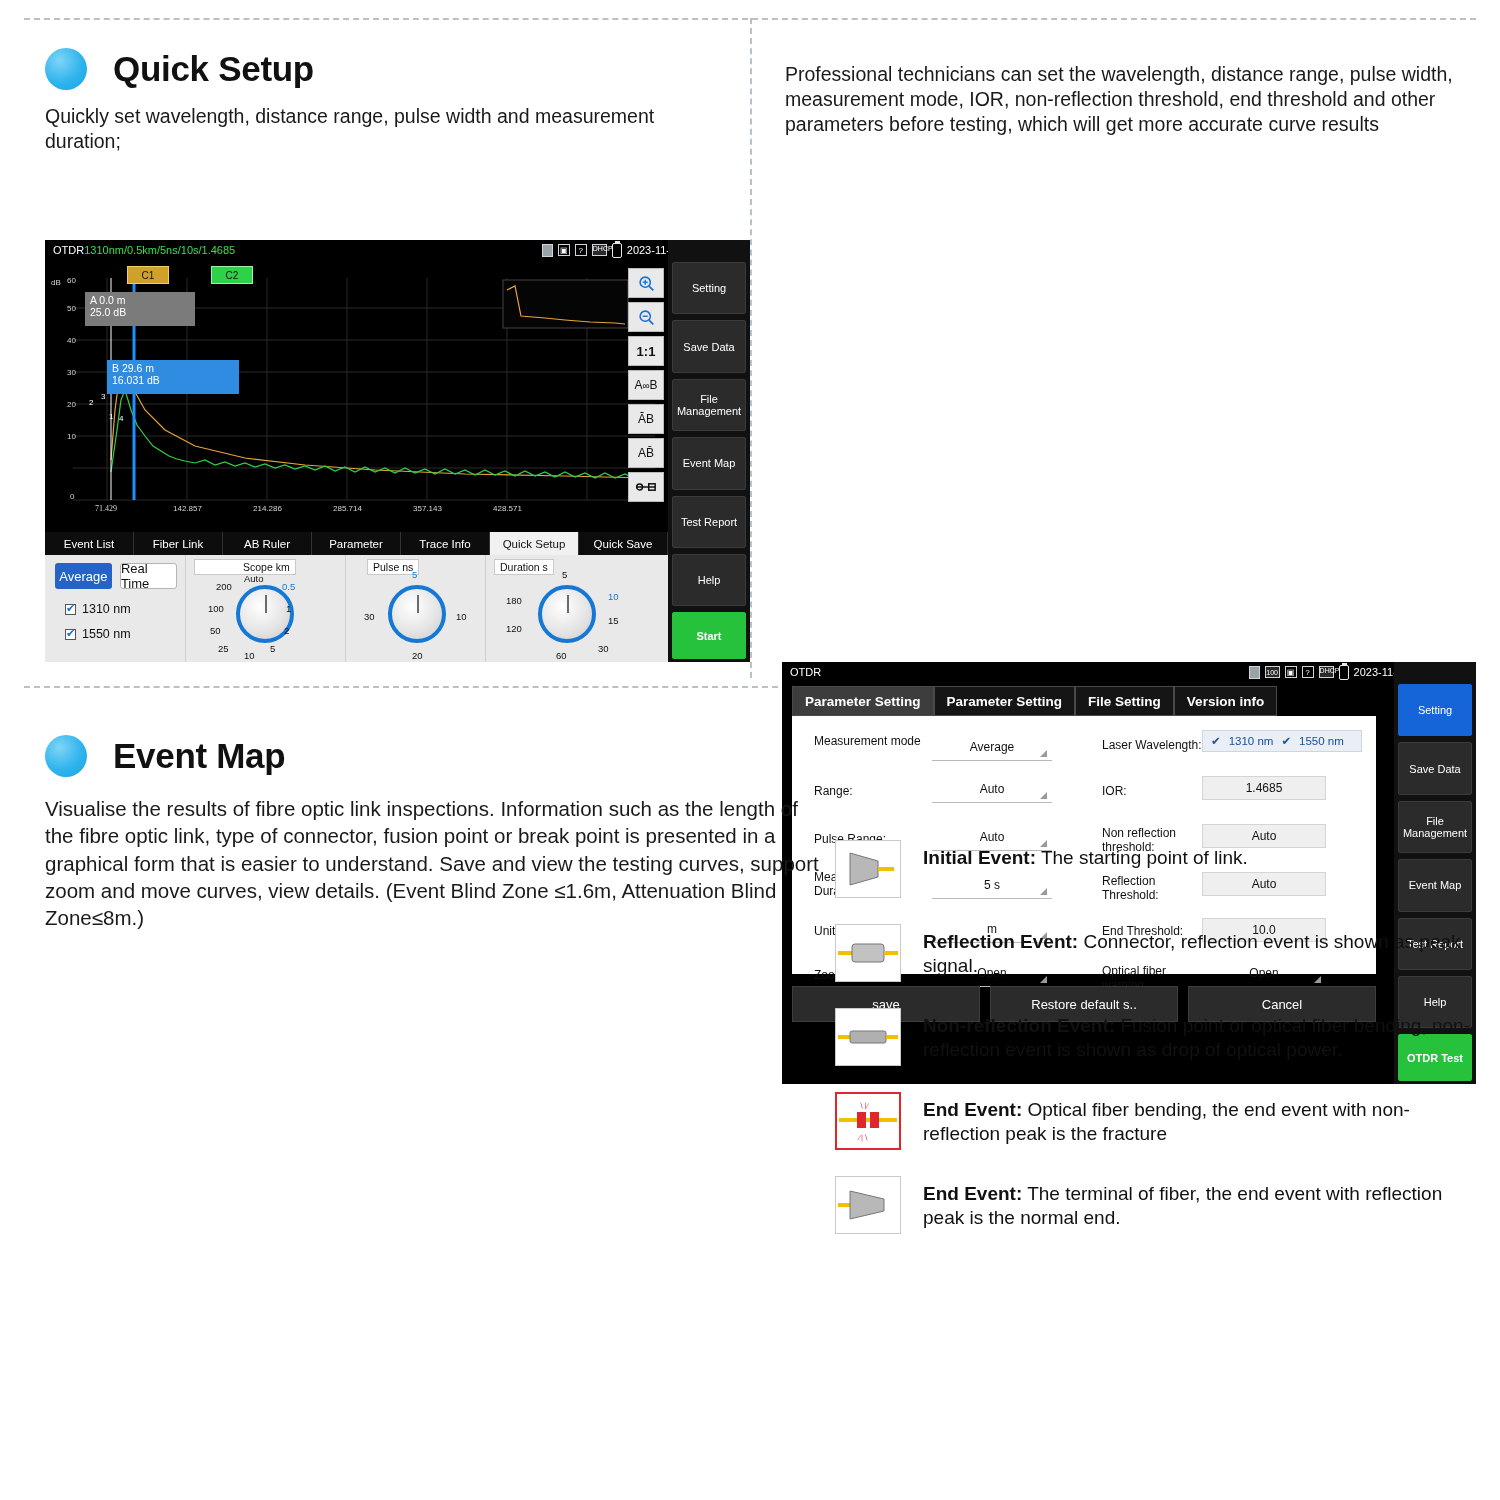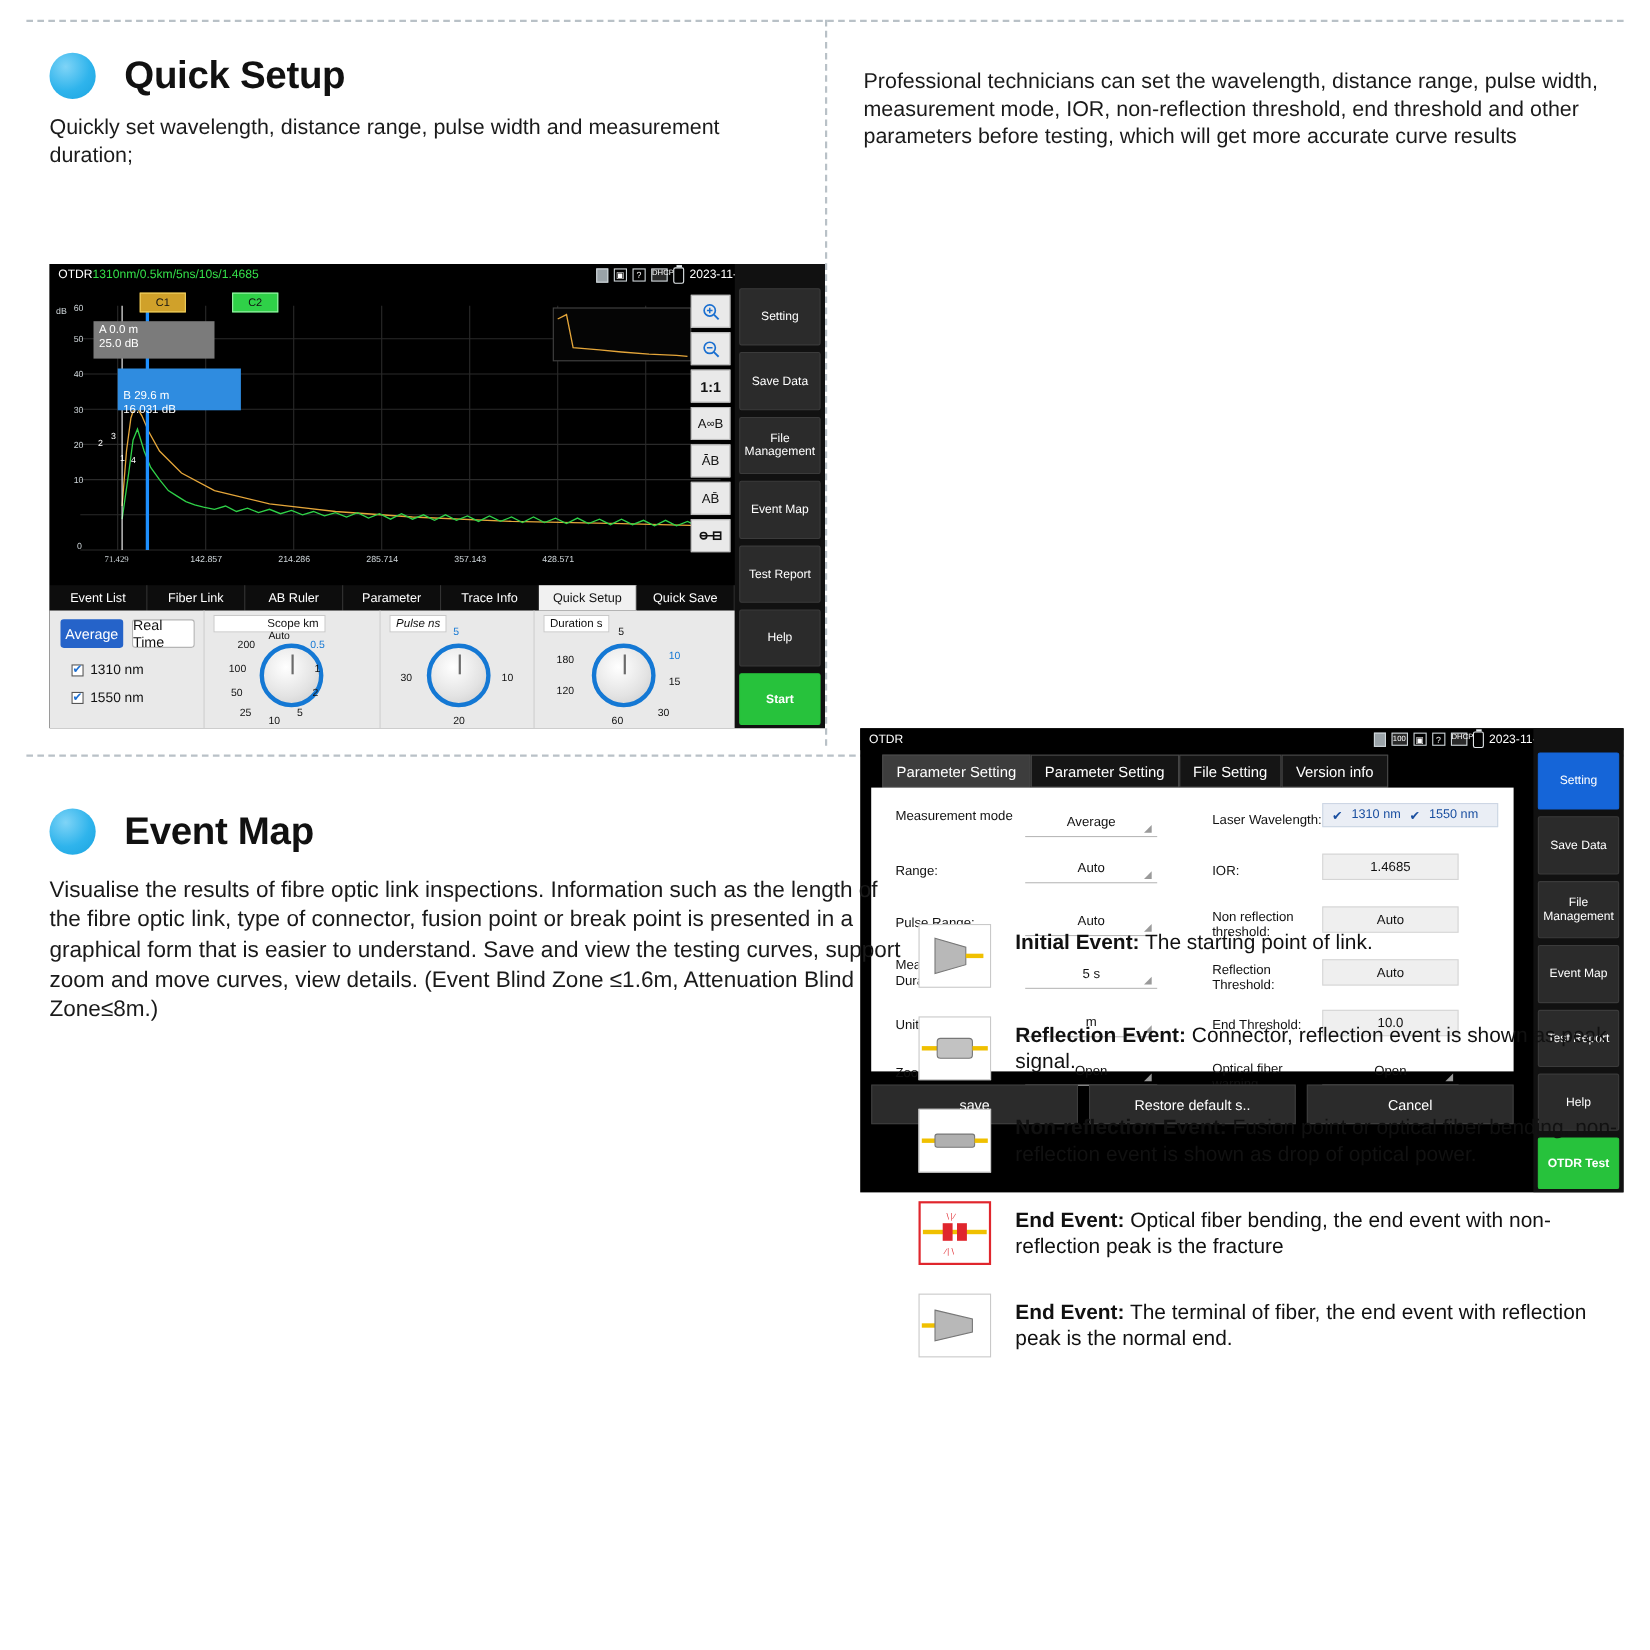--- a/index.html
+++ b/index.html
@@ -68,21 +68,21 @@
     width:58px; height:58px; border-radius:50%;
     background:radial-gradient(circle at 40% 35%, #ffffff 0%, #e3e3e3 60%, #c9c9c9 100%);
     border:4px solid #1478d4; position:relative;
   }
   .knob:after{content:""; position:absolute; left:50%; top:6px; width:2px; height:18px; background:#6b6b6b; transform-origin:50% 100%;}
   .kl { position:absolute; font-size:9.5px; color:#111; }
   .kl.blue { color:#1478d4; }
 
   
   #params-screen { left:782px; top:240px; width:694px; height:422px; }
-  .ps-tabs { position:absolute; left:20px; top:24px; display:flex; }
+  .ps-tabs { position:absolute; left:10px; top:24px; display:flex;font-weight:bold; }
   .ps-tab { height:30px; padding:0 12px; background:#151515; color:#fff; font-size:13.5px; border:1px solid #4a4a4a;
             display:flex; align-items:center; justify-content:center; }
   .ps-tab.active { background:#3d3d3d; }
   .ps-card { position:absolute; left:10px; top:54px; width:584px; height:258px; background:#fff; }
   .prow { position:absolute; font-size:12px; color:#111; }
   .field { background:#efefef; border:1px solid #d5d5d5; height:24px; display:flex; align-items:center; justify-content:center; font-size:12px; color:#111; position:relative;}
   .underline { position:absolute; height:1px; background:#b9b9b9; }
   .ps-bottom { position:absolute; left:10px; top:322px; width:584px; height:40px; display:flex; gap:10px; align-items:center; }
   .ps-btn { flex:1; height:36px; background:#2b2b2b; color:#fff; border:1px solid #3d3d3d; font-size:13px; display:flex; align-items:center; justify-content:center; }
 
@@ -173,21 +173,21 @@
     <div class="qs-axis-num" style="left:448px; top:244px;">428.571</div>
 
     <div style="position:absolute; left:82px; top:6px; width:42px; height:18px; background:#d0a12a; border:1px solid #f0d060; color:#111; font-size:10px; display:flex; align-items:center; justify-content:center;">C1</div>
     <div style="position:absolute; left:166px; top:6px; width:42px; height:18px; background:#2fd148; border:1px solid #9cf2ab; color:#111; font-size:10px; display:flex; align-items:center; justify-content:center;">C2</div>
 
     <div style="position:absolute; left:40px; top:32px; width:110px; height:34px; background:#7b7b7b; color:#fff; font-size:10.5px; padding:2px 5px;">
       <span>A</span>
       <span>0.0 m</span>
       <div>25.0 dB</div>
     </div>
-    <div style="position:absolute; left:62px; top:75px; width:112px; height:34px; background:#2f8ce0; color:#fff; font-size:10.5px; padding:19px 5px;">
+    <div style="position:absolute; left:62px; top:100px; width:132px; height:34px; background:#2f8ce0; color:#fff; font-size:10.5px; padding:2px 5px;">
       <span>B</span>
       <span>29.6 m</span>
       <div>16.031 dB</div>
     </div>
 
     <div class="qs-axis-num" style="left:44px; top:138px; color:#fff;">2</div>
     <div class="qs-axis-num" style="left:56px; top:132px; color:#fff;">3</div>
     <div class="qs-axis-num" style="left:64px; top:152px; color:#fff;">1</div>
     <div class="qs-axis-num" style="left:74px; top:154px; color:#fff;">4</div>
 
@@ -256,21 +256,21 @@
       <div class="kl" style="left:22px; top:48px;">100</div>
       <div class="kl" style="left:24px; top:70px;">50</div>
       <div class="kl" style="left:32px; top:88px;">25</div>
       <div class="kl" style="left:58px; top:95px;">10</div>
       <div class="kl" style="left:84px; top:88px;">5</div>
       <div class="kl" style="left:98px; top:70px;">2</div>
       <div class="kl" style="left:100px; top:48px;">1</div>
     </div>
 
     <div style="width:140px; position:relative; border-left:1px solid #cfcfcf;">
-      <div style="position:absolute;left:8px;top:4px;font-style:italic;" class="knob-title">Pulse ns</div>
+      <div style="position:absolute;left:21px;top:4px;" class="knob-title">Pulse ns</div>
       <div class="knob" style="position:absolute; left:42px; top:30px;"></div>
       <div class="kl blue" style="left:66px; top:14px;">5</div>
       <div class="kl" style="left:18px; top:56px;">30</div>
       <div class="kl" style="left:66px; top:95px;">20</div>
       <div class="kl" style="left:110px; top:56px;">10</div>
     </div>
 
     <div style="width:175px; position:relative; border-left:1px solid #cfcfcf;">
       <div style="position:absolute;left:8px;top:4px;" class="knob-title">Duration s</div>
       <div class="knob" style="position:absolute; left:52px; top:30px;"></div>

